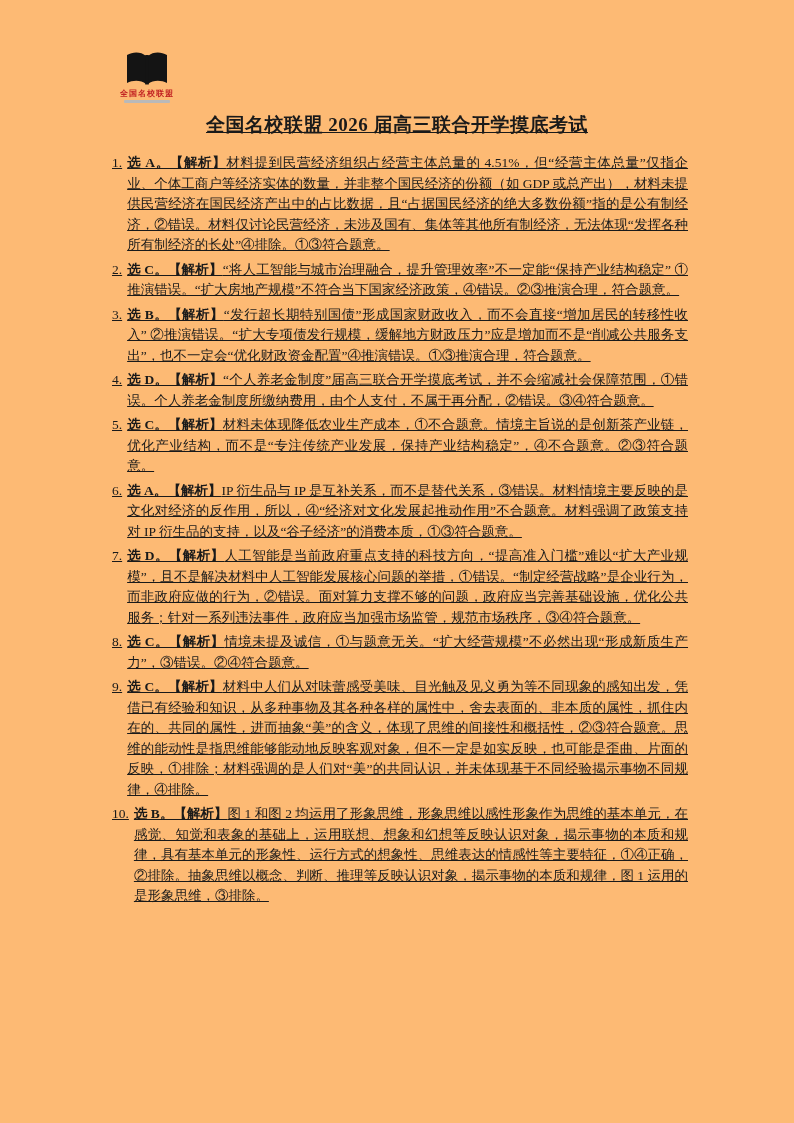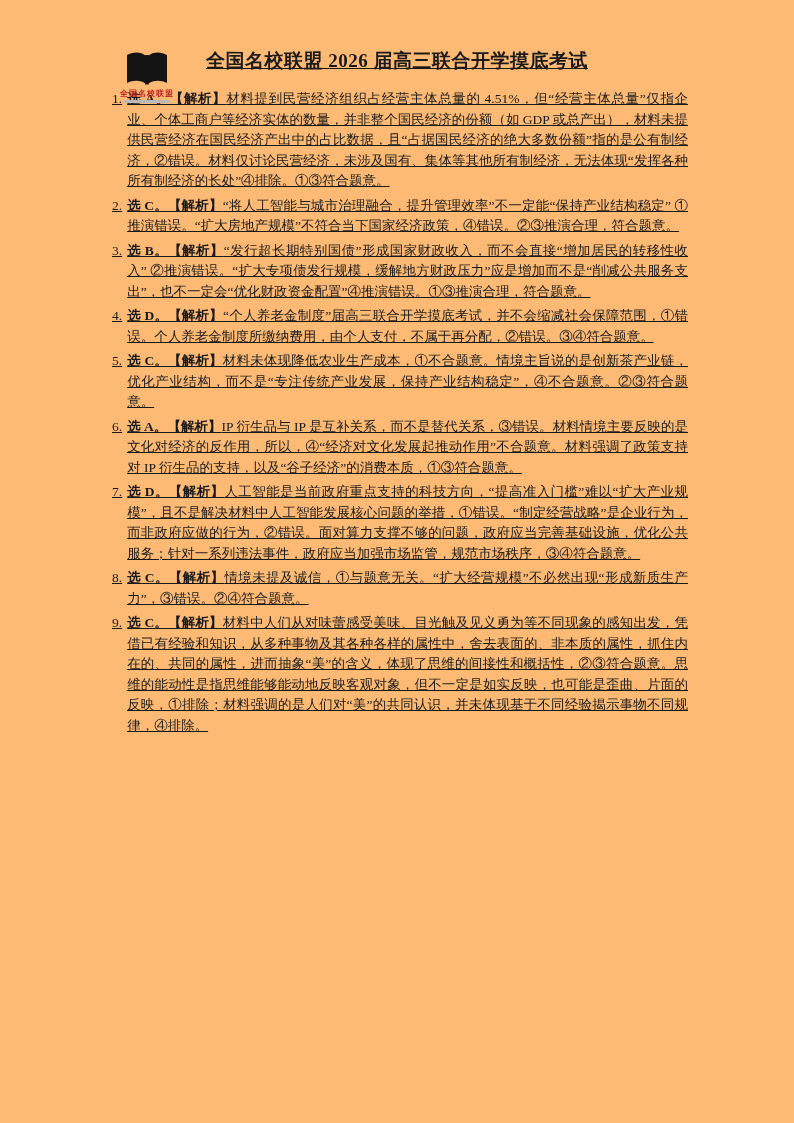--- a/index.html
+++ b/index.html
@@ -7,21 +7,21 @@
     width:794px;height:1123px;background:#fdba74;position:relative;
     margin:0 auto;overflow:hidden;
     font-family:"Liberation Serif","DejaVu Serif",serif;
     color:#1a1a1a;
     text-decoration:underline;
   }
   .logo{position:absolute;left:116px;top:50px;width:62px;text-align:center;line-height:1;}
   .logo svg{display:block;margin:0 auto;}
   .logo-name{font-size:8px;color:#c22323;font-weight:bold;margin-top:2px;letter-spacing:1px;white-space:nowrap;}
   .logo-sub{height:3px;width:46px;background:#b9b9b9;margin:2px auto 0;border-radius:1px;}
-  .title{padding-top:48px;text-align:center;font-size:19px;font-weight:bold;letter-spacing:0.5px;}
+  .title{padding-top:112px;text-align:center;font-size:19px;font-weight:bold;letter-spacing:0.5px;}
   .subtitle-row{position:relative;text-align:center;margin-top:17px;font-size:19px;font-weight:bold;height:26px;}
   .date{position:absolute;left:568px;top:3px;font-size:15px;font-weight:normal;}
   .items{padding:15px 106px 0 112px;}
   .item{display:flex;font-size:13.5px;line-height:20.5px;margin-bottom:4px;}
   .num{white-space:nowrap;margin-right:5px;}
   .body{flex:1;text-align:justify;text-justify:inter-ideograph;}
   .lbl{font-weight:bold;margin-top:41px;}
 </style>
 </head>
 <body>
@@ -81,15 +81,19 @@
     <div class="item">
       <span class="num">8.</span>
       <span class="body"><b class="lbl">选 C。【解析】</b><span>情境未提及诚信，①与题意无关。“扩大经营规模”不必然出现“形成新质生产力”，③错误。②④符合题意。</span></span>
     </div>
 
     <div class="item">
       <span class="num">9.</span>
       <span class="body"><b class="lbl">选 C。【解析】</b><span>材料中人们从对味蕾感受美味、目光触及见义勇为等不同现象的感知出发，凭借已有经验和知识，从多种事物及其各种各样的属性中，舍去表面的、非本质的属性，抓住内在的、共同的属性，进而抽象“美”的含义，体现了思维的间接性和概括性，②③符合题意。思维的能动性是指思维能够能动地反映客观对象，但不一定是如实反映，也可能是歪曲、片面的反映，①排除；材料强调的是人们对“美”的共同认识，并未体现基于不同经验揭示事物不同规律，④排除。</span></span>
     </div>
 
+    <div class="item">
+      <span class="num">10.</span>
+      <span class="body"><b class="lbl">选 B。【解析】</b><span>图 1 和图 2 均运用了形象思维，形象思维以感性形象作为思维的基本单元，在感觉、知觉和表象的基础上，运用联想、想象和幻想等反映认识对象，揭示事物的本质和规律，具有基本单元的形象性、运行方式的想象性、思维表达的情感性等主要特征，①④正确，②排除。抽象思维以概念、判断、推理等反映认识对象，揭示事物的本质和规律，图 1 运用的是形象思维，③排除。</span></span>
+    </div>
 
   </div>
 </div>
 
 </body></html>

